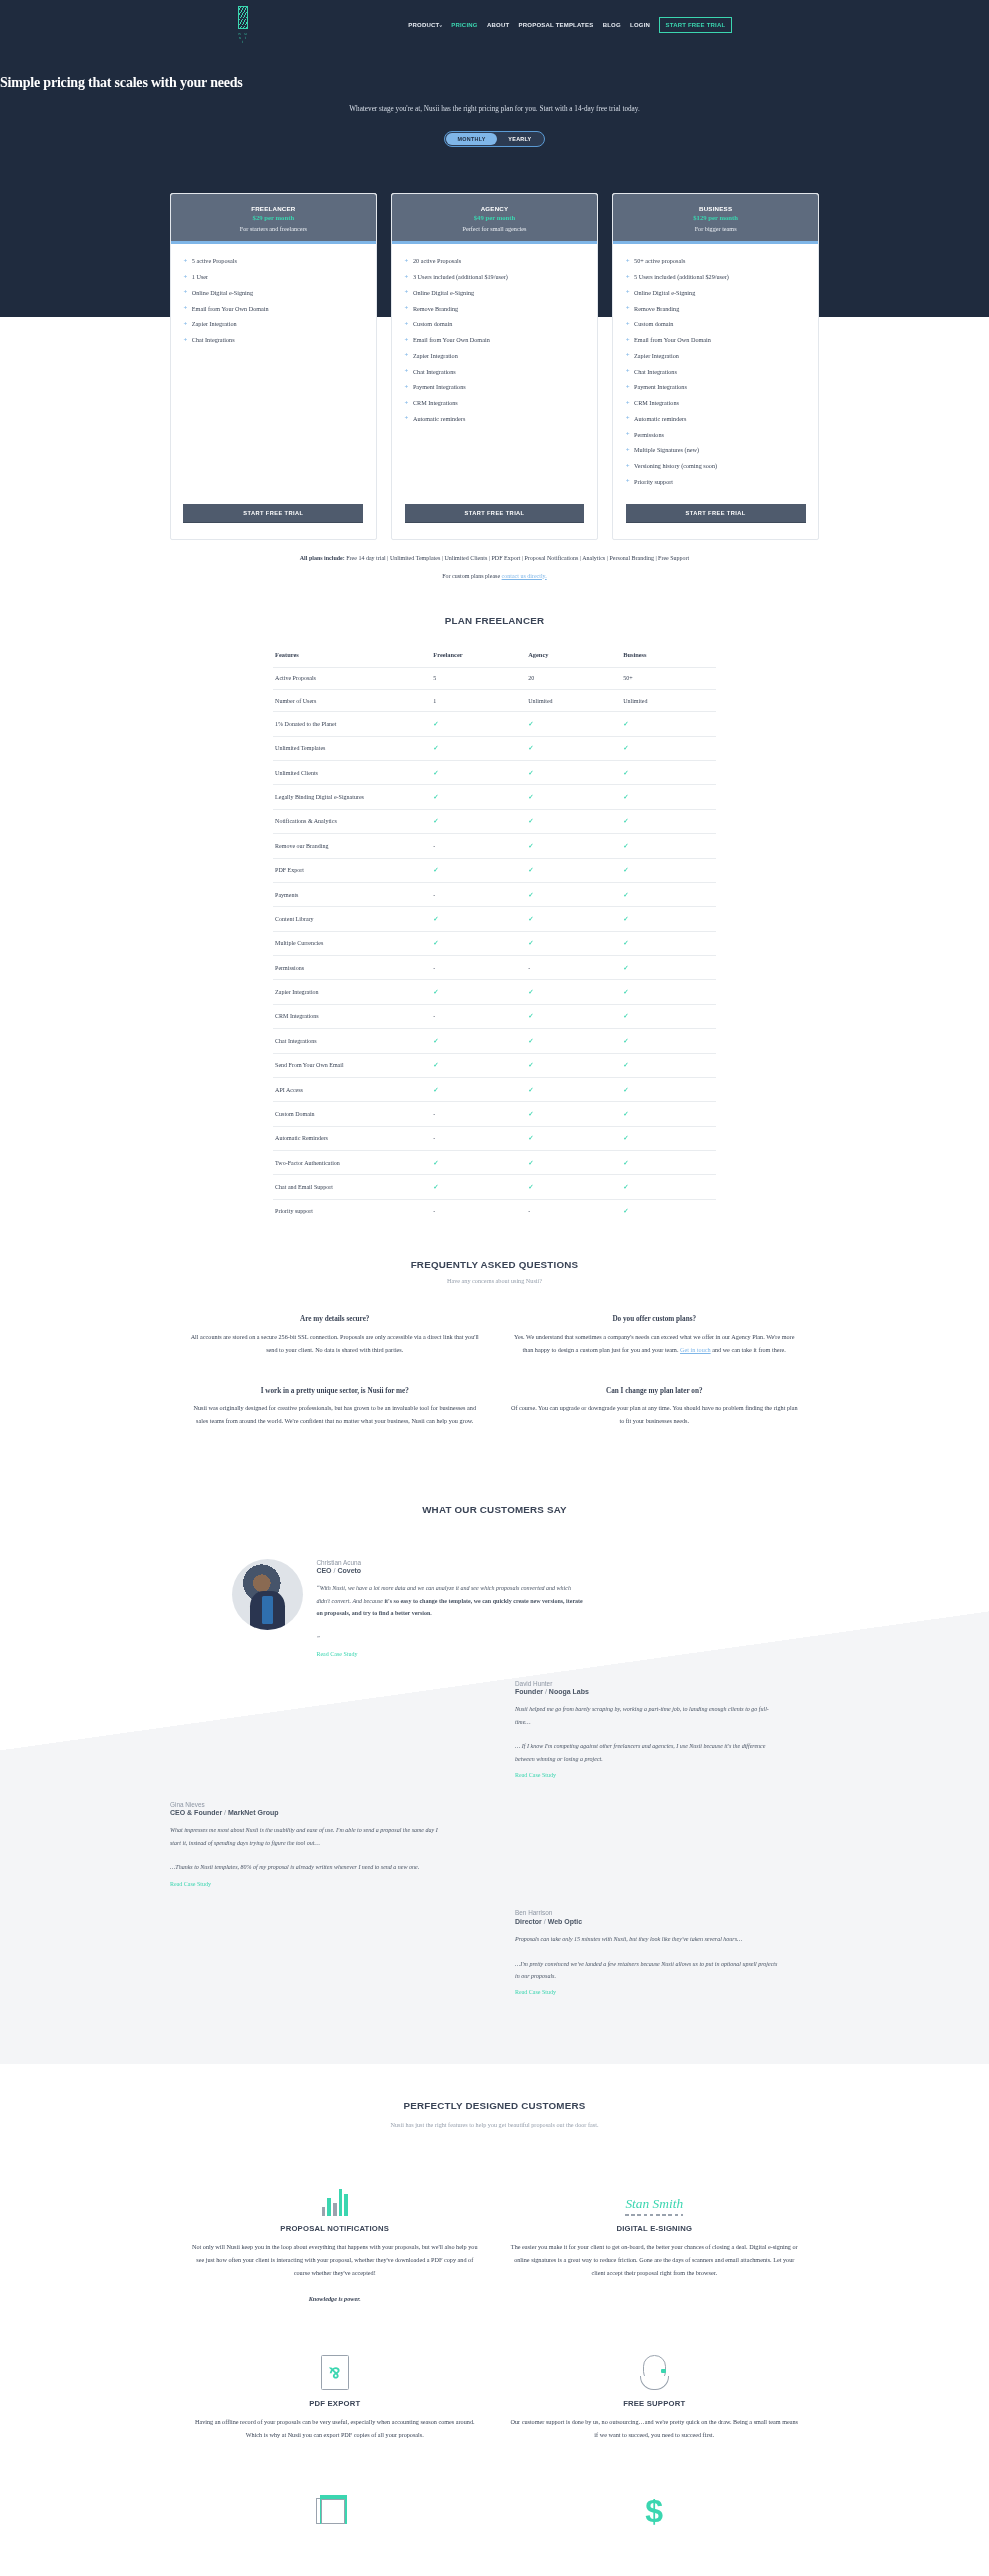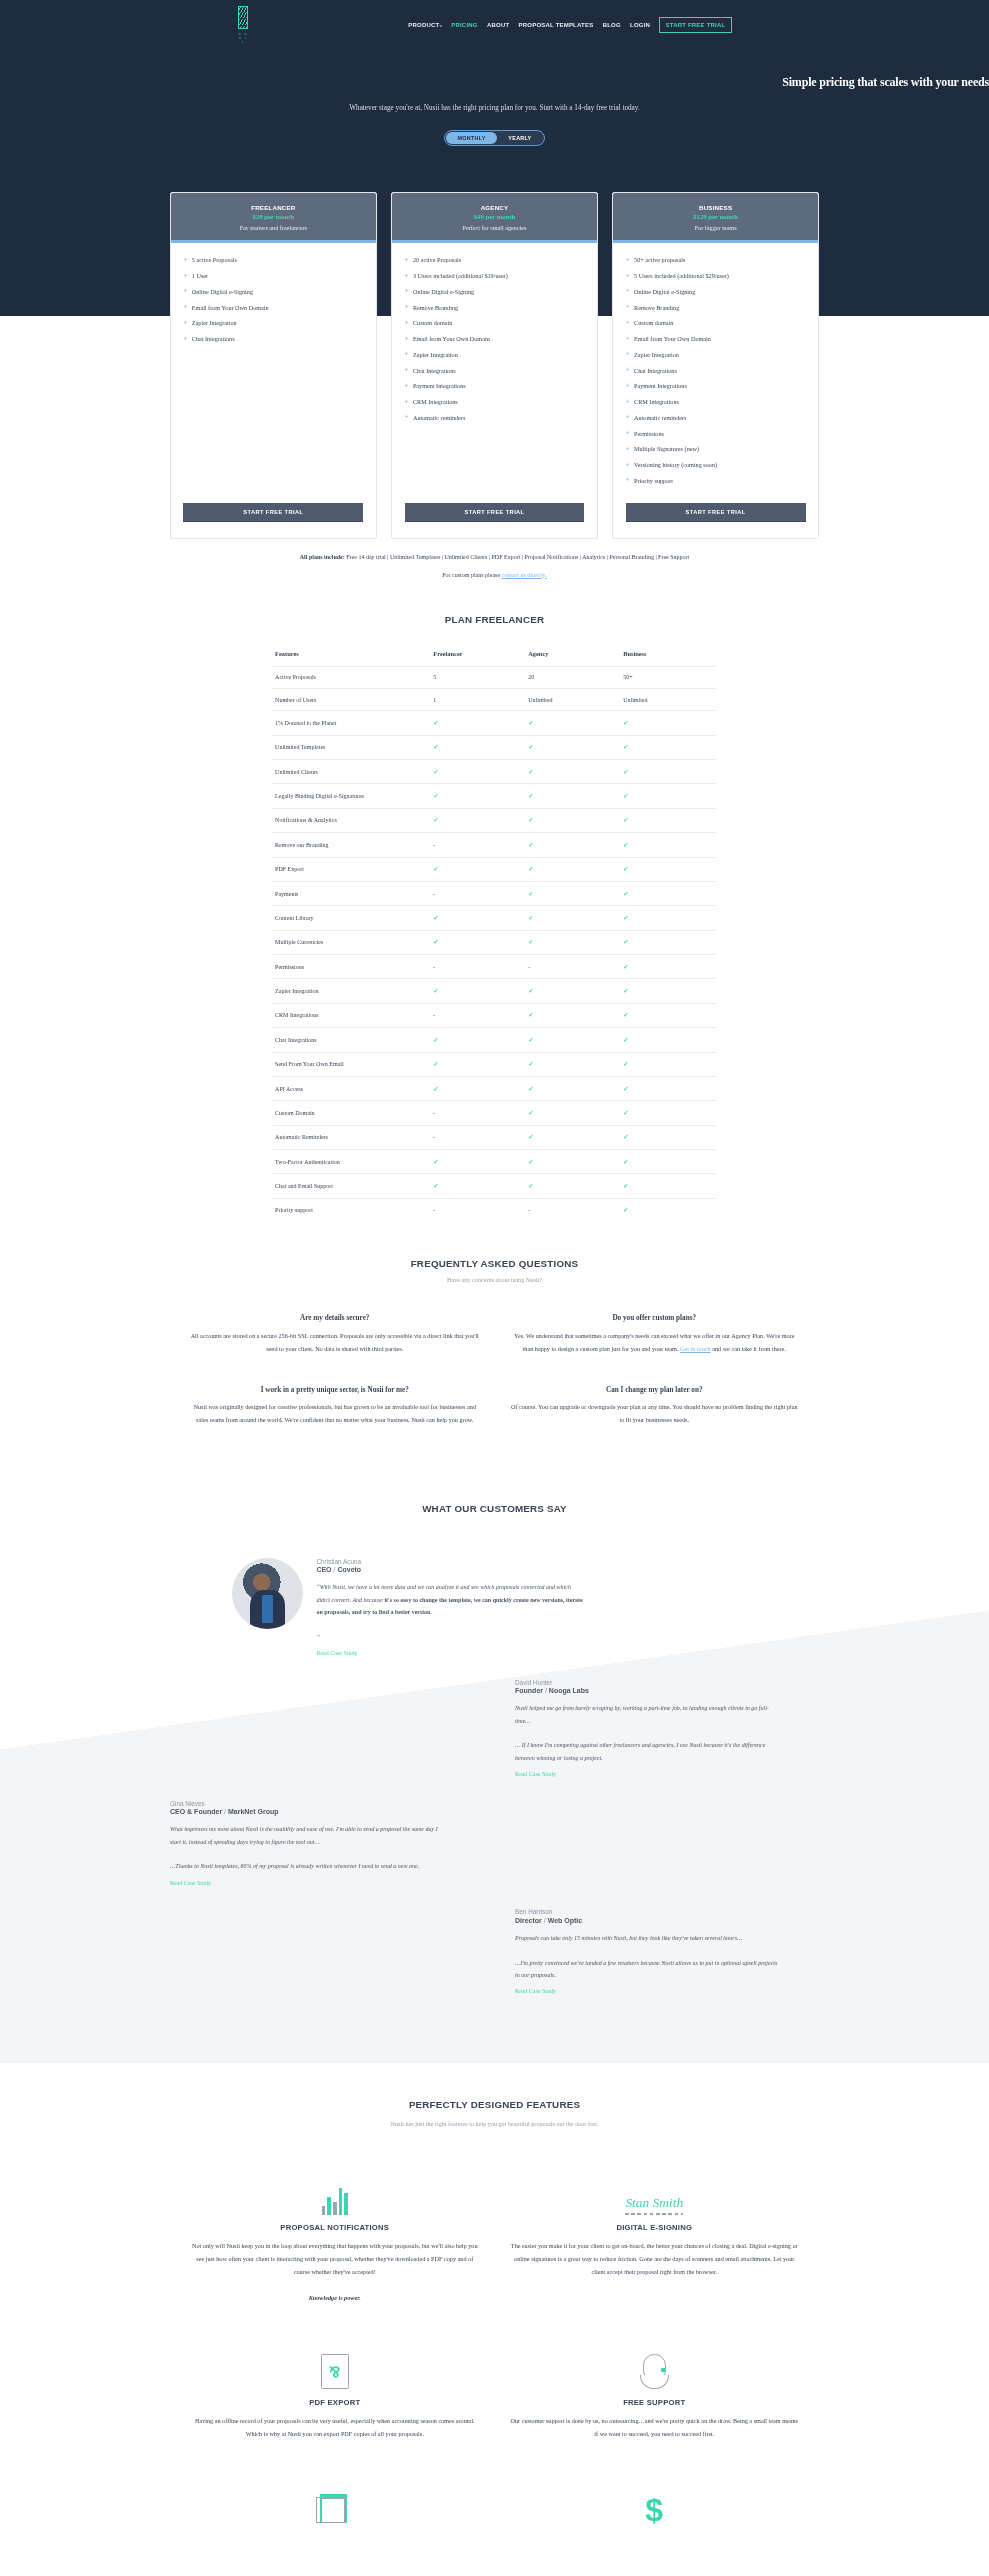--- a/index.html
+++ b/index.html
@@ -30,21 +30,21 @@
     color:#e7ecf3; font-size:6px; letter-spacing:0.2px; text-decoration:none;
     font-weight:bold; white-space:nowrap;
   }
   .nav-links a.active { color:#3bd6b0; }
   .nav-cta {
     border:0.8px solid #3bd6b0; color:#3bd6b0 !important; padding:3.6px 5.2px; font-size:5.4px;
   }
   .caret { font-size:4.1px; }
 
   .hero-title {
-    text-align:right; color:#fff; font-size:12px; font-weight:bold;
+    text-align:left; color:#fff; font-size:14px; font-weight:bold;
     letter-spacing:-0.2px; margin-top:25px;
   }
   .hero-sub { text-align:center; color:#d8dfe9; font-size:7.2px; margin-top:14px; }
 
   .toggle-wrap { display:flex; justify-content:center; margin-top:17.5px; }
   .toggle {
     background:#2c3b52; border:0.8px solid #5b9bd5; border-radius:9.3px;
     display:flex; padding:1px; height:16.5px; align-items:center;
   }
   .toggle div {
@@ -608,21 +608,21 @@
     <div class="t-role">Director <span>/</span> Web Optic</div>
     <div class="t-body">Proposals can take only 15 minutes with Nusii, but they look like they've taken several hours…<br><br>…I'm pretty convinced we've landed a few retainers because Nusii allows us to put in optional upsell projects in our proposals.</div>
     <a class="t-link" href="#">Read Case Study</a>
   </div>
 </div>
       </div>
   </div>
 </section>
 
 <section class="feat-sec">
-  <h2 class="section-title">PERFECTLY DESIGNED FEATURES</h2>
+  <h2 class="section-title">PERFECTLY DESIGNED CUSTOMERS</h2>
   <p class="feat-sub">Nusii has just the right features to help you get beautiful proposals out the door fast.</p>
   <div class="feat-grid" id="feat-grid">
 <div class="fcard">
   <div class="ficon">
           <div class="bars">
             <i style="height:9.3px"></i>
             <i class="g" style="height:17.5px"></i>
             <i style="height:13.4px"></i>
             <i class="g" style="height:27px"></i>
             <i class="g" style="height:21.6px"></i>

